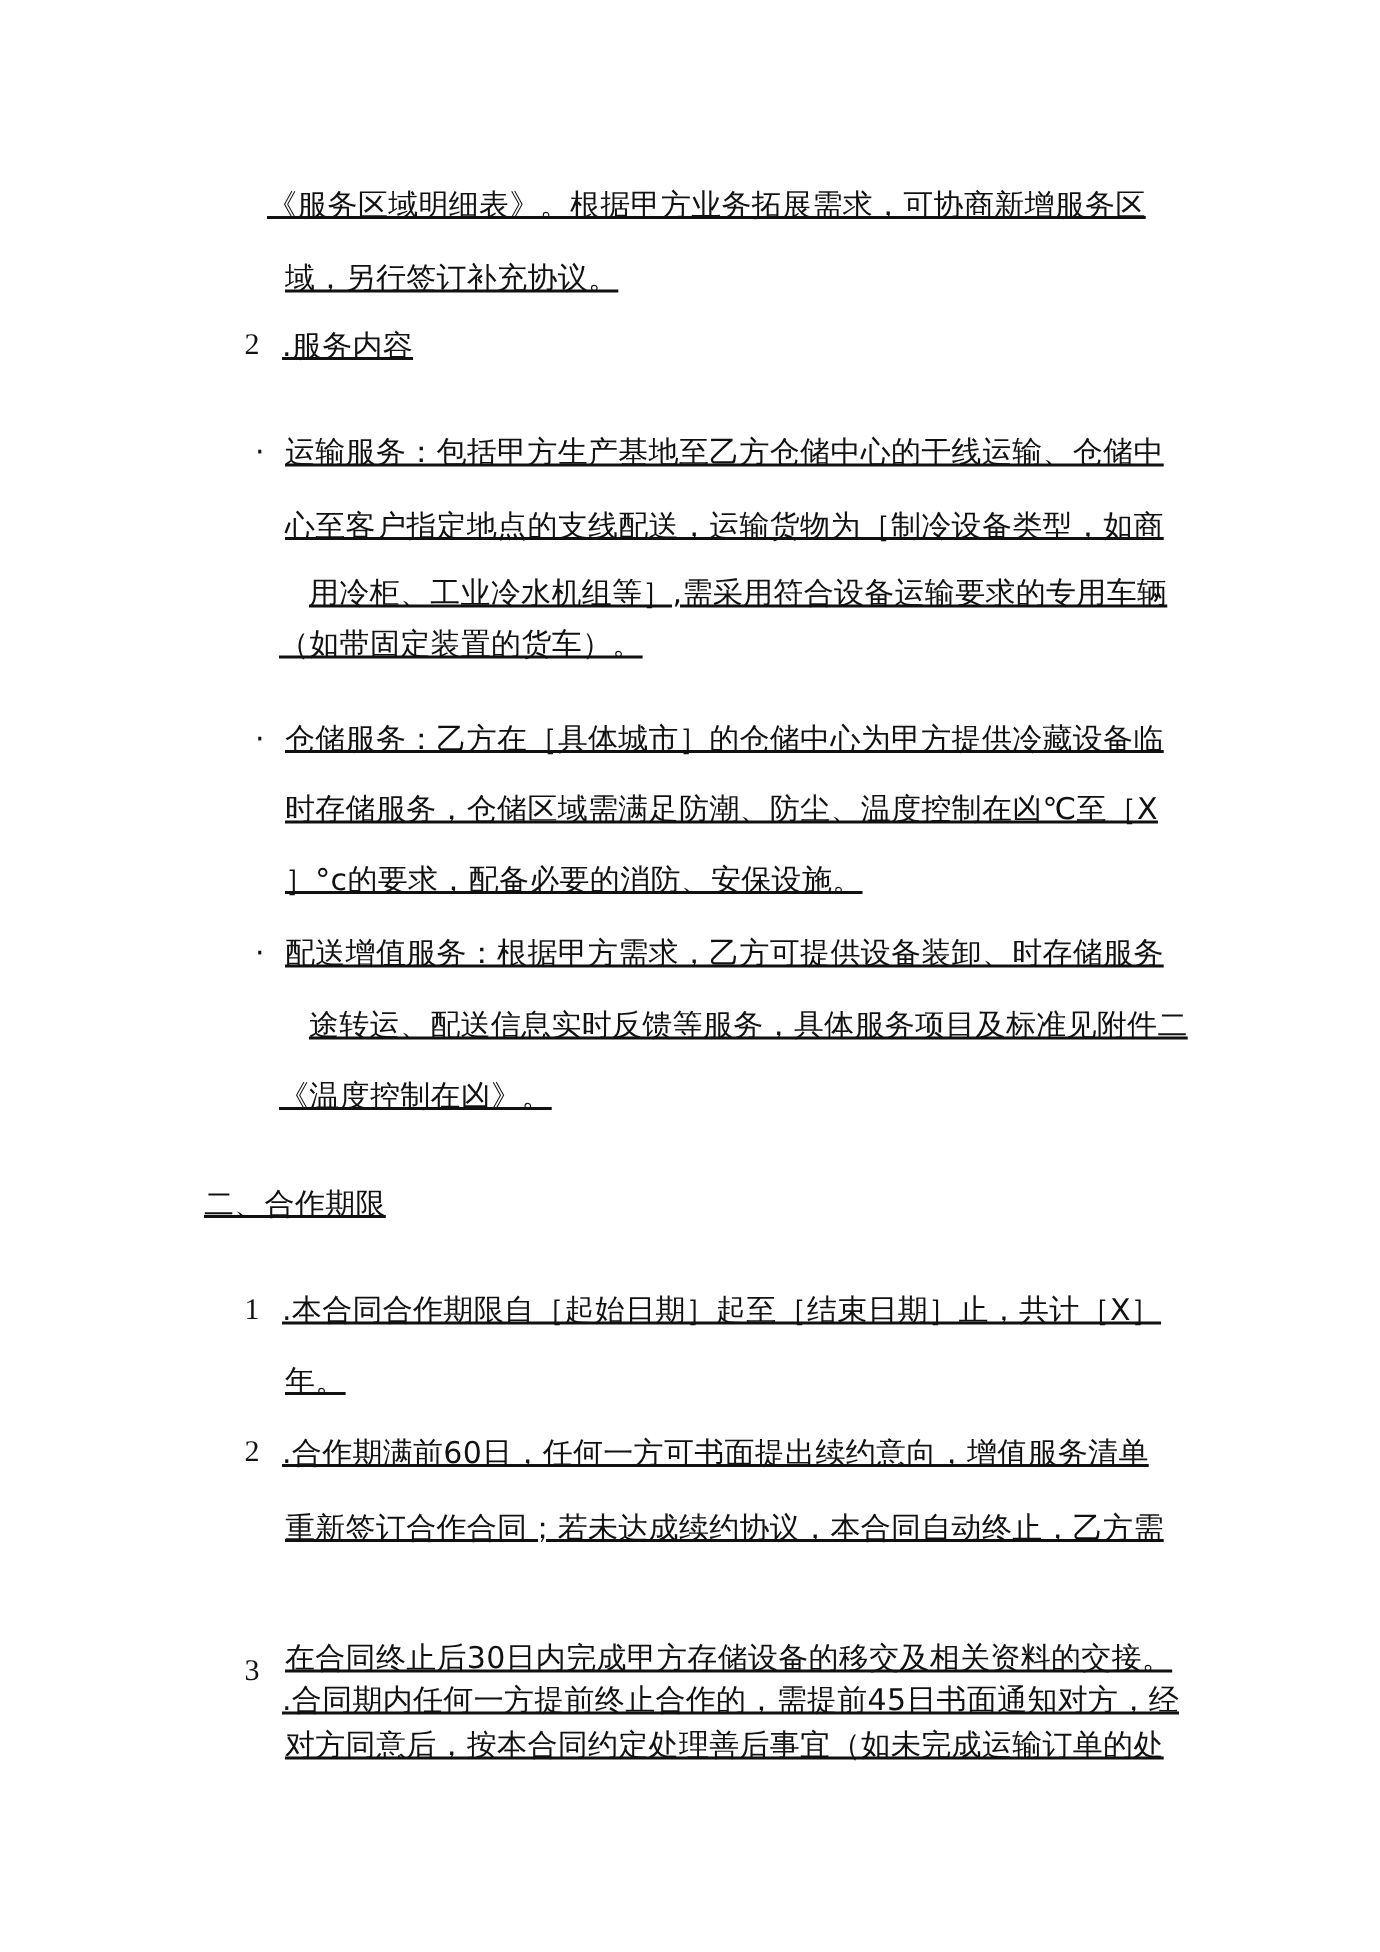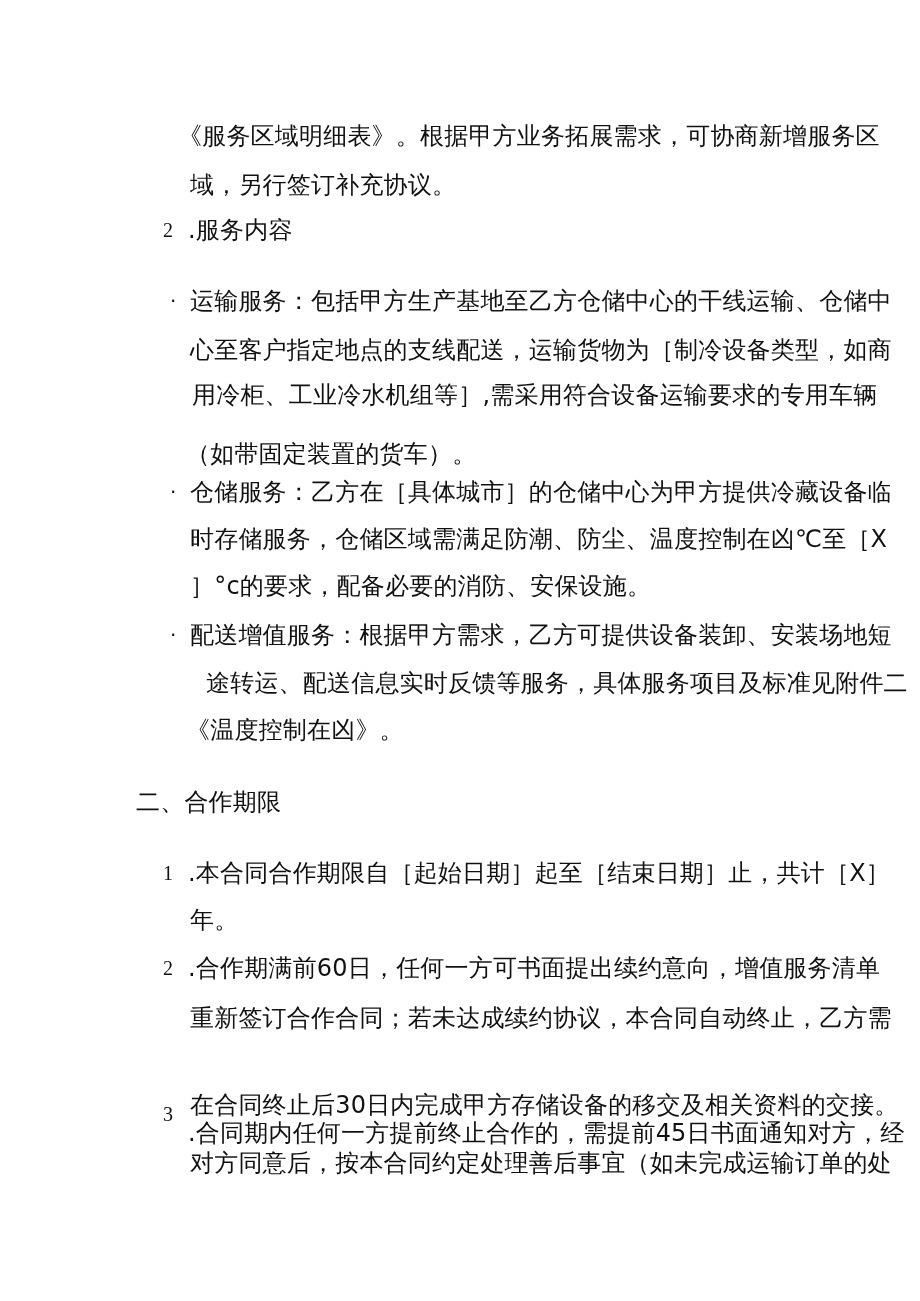--- a/index.html
+++ b/index.html
@@ -1,45 +1,45 @@
 <!DOCTYPE html>
 <html><head>
 <meta charset="utf-8">
 <style>
   html, body { margin: 0; padding: 0; background: #ffffff; }
   body { width: 920px; height: 1301px; position: relative; overflow: hidden;
          font-family: "DejaVu Sans", "Liberation Sans", sans-serif; color: #111111; }
-  .line { position: absolute; font-size: 24px; line-height: 26px; white-space: nowrap; letter-spacing: 0.2px; }
+  .line { position: absolute; font-size: 20px; line-height: 26px; white-space: nowrap; letter-spacing: 0.2px; text-decoration: underline; }
   .num { position: absolute; font-size: 20px; line-height: 26px; font-family: "Liberation Serif", serif; }
   .bullet { position: absolute; font-size: 20px; line-height: 26px; }
 </style>
 </head>
 <body>
 
 <div>
 
   <div class="line" style="left:178px; top:123px;">《服务区域明细表》。根据甲方业务拓展需求，可协商新增服务区</div>
   <div class="line" style="left:190px; top:172px;">域，另行签订补充协议。</div>
 
   <div class="num" style="left:163px; top:217px;">2</div>
   <div class="line" style="left:188px; top:217px;">.服务内容</div>
 
   <div class="bullet" style="left:170px; top:288px;">·</div>
   <div class="line" style="left:190px; top:288px;">运输服务：包括甲方生产基地至乙方仓储中心的干线运输、仓储中</div>
   <div class="line" style="left:190px; top:337px;">心至客户指定地点的支线配送，运输货物为［制冷设备类型，如商</div>
-  <div class="line" style="left:192px; top:382px;">用冷柜、工业冷水机组等］,需采用符合设备运输要求的专用车辆</div>
-  <div class="line" style="left:186px; top:441px;">（如带固定装置的货车）。</div>
+  <div class="line" style="left:206px; top:382px;">用冷柜、工业冷水机组等］,需采用符合设备运输要求的专用车辆</div>
+  <div class="line" style="left:186px; top:416px;">（如带固定装置的货车）。</div>
 
   <div class="bullet" style="left:170px; top:479px;">·</div>
   <div class="line" style="left:190px; top:479px;">仓储服务：乙方在［具体城市］的仓储中心为甲方提供冷藏设备临</div>
   <div class="line" style="left:190px; top:526px;">时存储服务，仓储区域需满足防潮、防尘、温度控制在凶℃至［X</div>
   <div class="line" style="left:190px; top:573px;">］°c的要求，配备必要的消防、安保设施。</div>
 
   <div class="bullet" style="left:170px; top:622px;">·</div>
-  <div class="line" style="left:190px; top:622px;">配送增值服务：根据甲方需求，乙方可提供设备装卸、安装场地短</div>
+  <div class="line" style="left:190px; top:622px;">配送增值服务：根据甲方需求，乙方可提供设备装卸、时存储服务</div>
   <div class="line" style="left:206px; top:670px;">途转运、配送信息实时反馈等服务，具体服务项目及标准见附件二</div>
   <div class="line" style="left:186px; top:717px;">《温度控制在凶》。</div>
 
   <div class="line" style="left:136px; top:789px;">二、合作期限</div>
 
   <div class="num" style="left:163px; top:860px;">1</div>
   <div class="line" style="left:188px; top:860px;">.本合同合作期限自［起始日期］起至［结束日期］止，共计［X］</div>
   <div class="line" style="left:190px; top:907px;">年。</div>
 
   <div class="num" style="left:163px; top:955px;">2</div>

